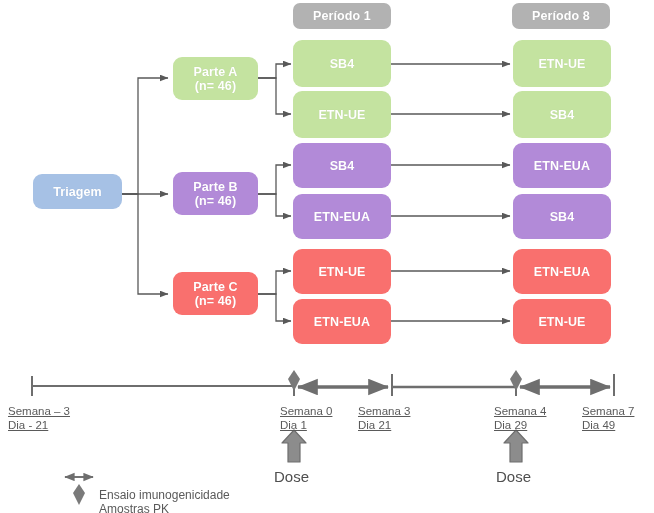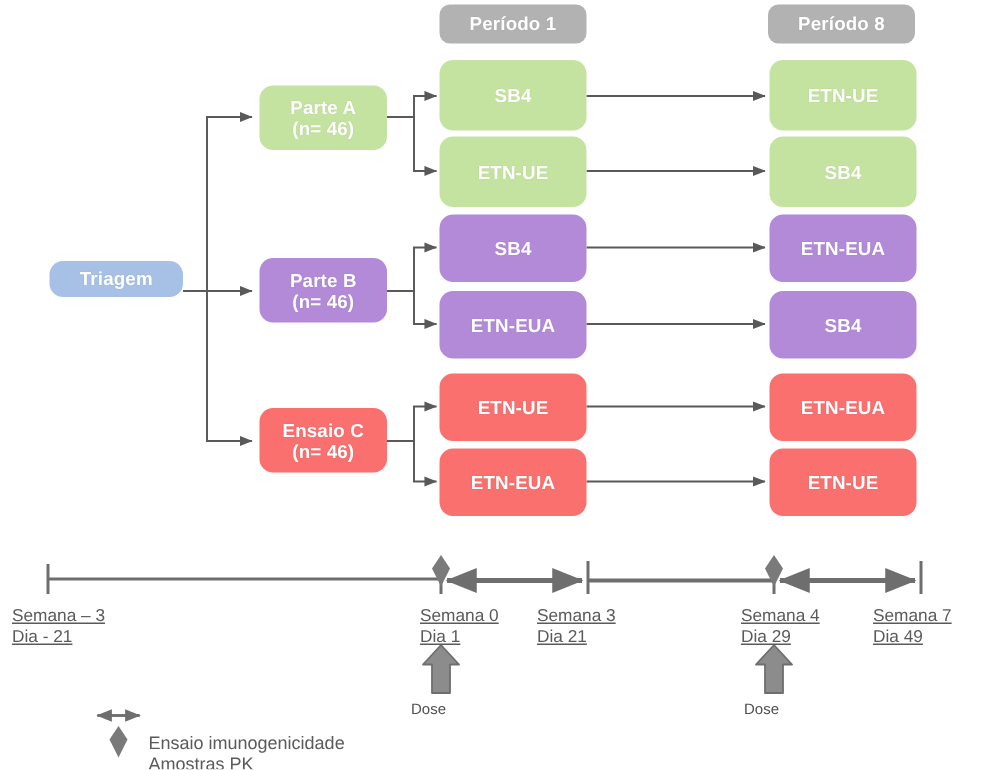--- a/index.html
+++ b/index.html
@@ -64,21 +64,21 @@
     font-family: "Liberation Sans", sans-serif;
     font-size: 11.5px;
     line-height: 14px;
     color: #5a5a5a;
     white-space: nowrap;
     text-decoration: underline;
   }
   .dose-label {
     position: absolute;
     font-family: "Liberation Sans", sans-serif;
-    font-size: 10px;
+    font-size: 15px;
     color: #4f4f4f;
     white-space: nowrap;
   }
   .legend-label {
     position: absolute;
     font-family: "Liberation Sans", sans-serif;
     font-size: 12px;
     color: #5a5a5a;
     white-space: nowrap;
   }
@@ -161,34 +161,34 @@
     <path d="M79,484 L85,493 L79,505 L73,493 z" fill="#7a7a7a"></path>
   </svg>
 
   <div class="node c-grey header-node" style="left:293px; top:3px; width:98px; height:26px;">
     <span>Período 1</span>
   </div>
   <div class="node c-grey header-node" style="left:512px; top:3px; width:98px; height:26px;">
     <span>Período 8</span>
   </div>
 
-  <div class="node c-blue" style="left:33px; top:174px; width:89px; height:24px;">
+  <div class="node c-blue" style="left:33px; top:174px; width:89px; height:35px;">
     <span>Triagem</span>
   </div>
 
   <div class="node c-green" style="left:173px; top:57px; width:85px; height:43px;">
     <span>Parte A</span>
     <span>(n= 46)</span>
   </div>
   <div class="node c-purple" style="left:173px; top:172px; width:85px; height:43px;">
     <span>Parte B</span>
     <span>(n= 46)</span>
   </div>
   <div class="node c-red" style="left:173px; top:272px; width:85px; height:43px;">
-    <span>Ensaio C</span>
+    <span>Parte C</span>
     <span>(n= 46)</span>
   </div>
 
   <div class="node c-green" style="left:293px; top:40px; width:98px; height:47px;">
     <span>SB4</span>
   </div>
   <div class="node c-green" style="left:293px; top:91px; width:98px; height:47px;">
     <span>ETN-UE</span>
   </div>
   <div class="node c-purple" style="left:293px; top:143px; width:98px; height:45px;">

